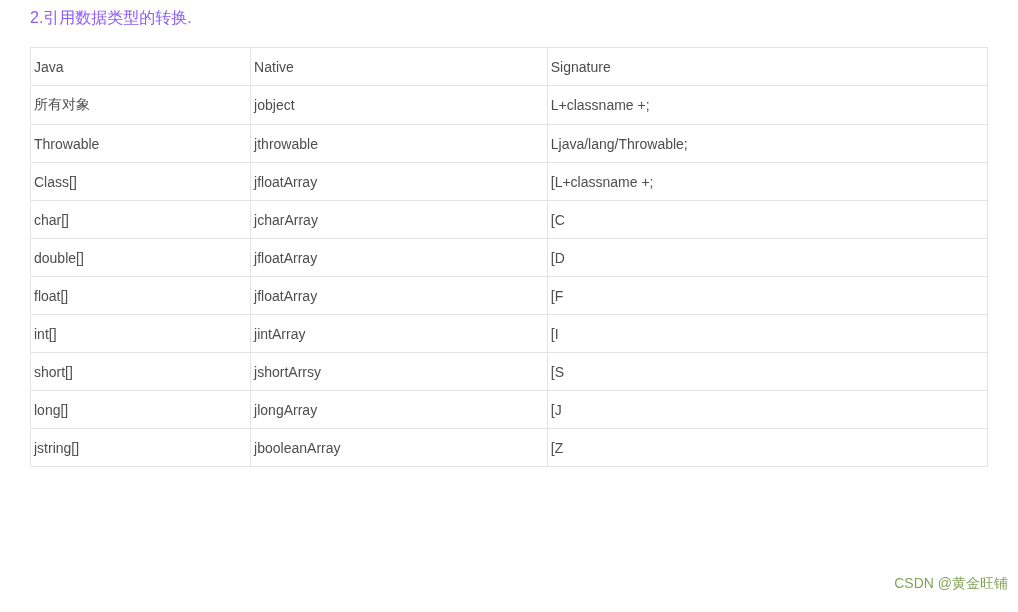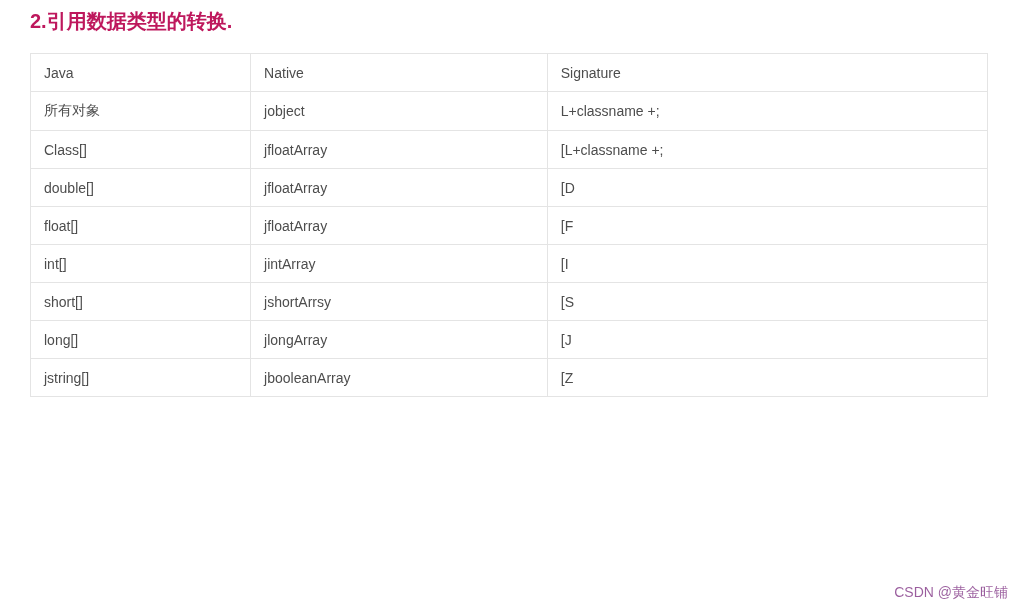--- a/index.html
+++ b/index.html
@@ -11,46 +11,46 @@
       font-family: -apple-system, BlinkMacSystemFont, "Segoe UI", "PingFang SC", "Microsoft YaHei", sans-serif;
       background: #ffffff;
       color: #4d4d4d;
       font-size: 14px;
       width: 1018px;
       height: 612px;
       position: relative;
       padding: 8px 30px 0 30px;
     }
     .section-title {
-      font-size: 20px;
-      color: #be185d;
+      font-size: 16px;
+      color: #8b5cf6;
       margin-bottom: 18px;
-      font-weight: bold;
+      font-weight: normal;
     }
     table {
       width: 100%;
       border-collapse: collapse;
       table-layout: fixed;
     }
     table td {
       border: 1px solid #e4e4e4;
-      padding: 10px 13px;
+      padding: 10px 3px;
       color: #4d4d4d;
       font-size: 14px;
       vertical-align: middle;
       height: 38px;
     }
     table col.col-java { width: 23%; }
     table col.col-native { width: 31%; }
     table col.col-signature { width: 46%; }
     .watermark {
       position: absolute;
-      bottom: 10px;
+      bottom: 19px;
       right: 10px;
-      color: #701a75;
+      color: #4d7c0f;
       font-size: 14px;
       opacity: 0.7;
       pointer-events: none;
     }
   </style>
 </head>
 <body>
 
 <div class="section-title">2.引用数据类型的转换.</div>
 
@@ -65,23 +65,33 @@
       <td>Java</td>
       <td>Native</td>
       <td>Signature</td>
     </tr>
     <tr>
       <td>所有对象</td>
       <td>jobject</td>
       <td>L+classname +;</td>
     </tr>
     <tr>
+      <td>Throwable</td>
+      <td> jthrowable</td>
+      <td> Ljava/lang/Throwable;</td>
+    </tr>
+    <tr>
       <td>Class[]</td>
       <td>jfloatArray</td>
       <td>[L+classname +;</td>
+    </tr>
+    <tr>
+      <td>char[]</td>
+      <td>jcharArray</td>
+      <td>[C</td>
     </tr>
     <tr>
       <td>double[]</td>
       <td>jfloatArray</td>
       <td> [D</td>
     </tr>
     <tr>
       <td>float[]</td>
       <td>jfloatArray</td>
       <td> [F</td>

